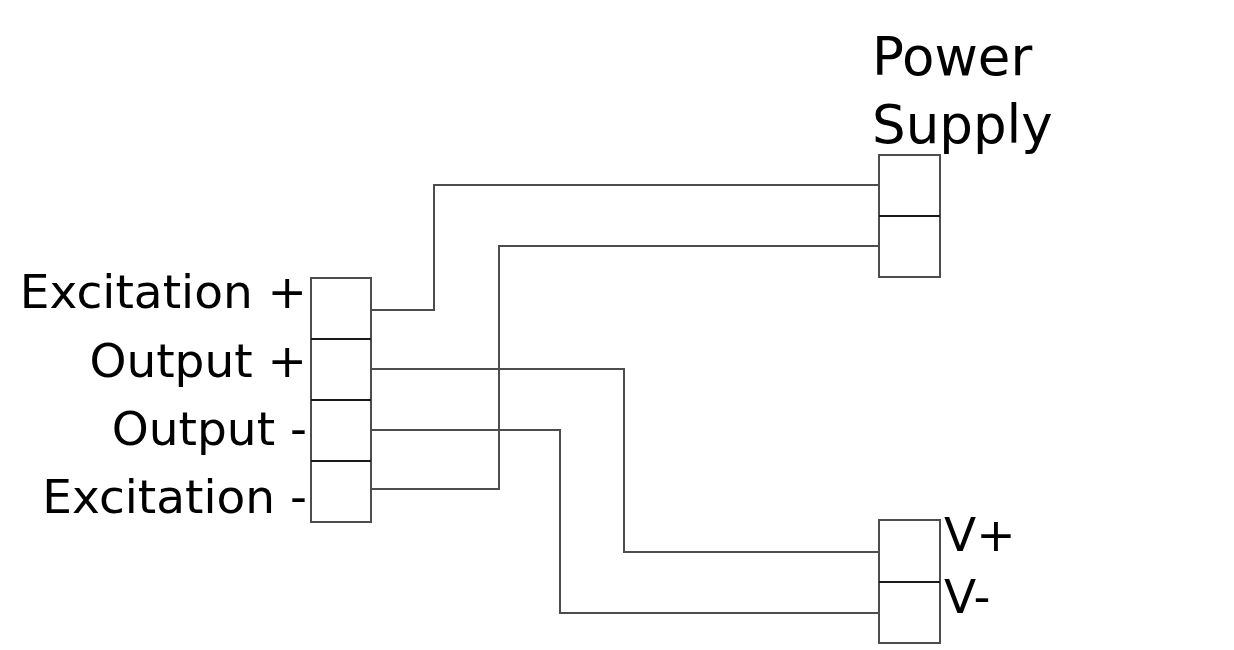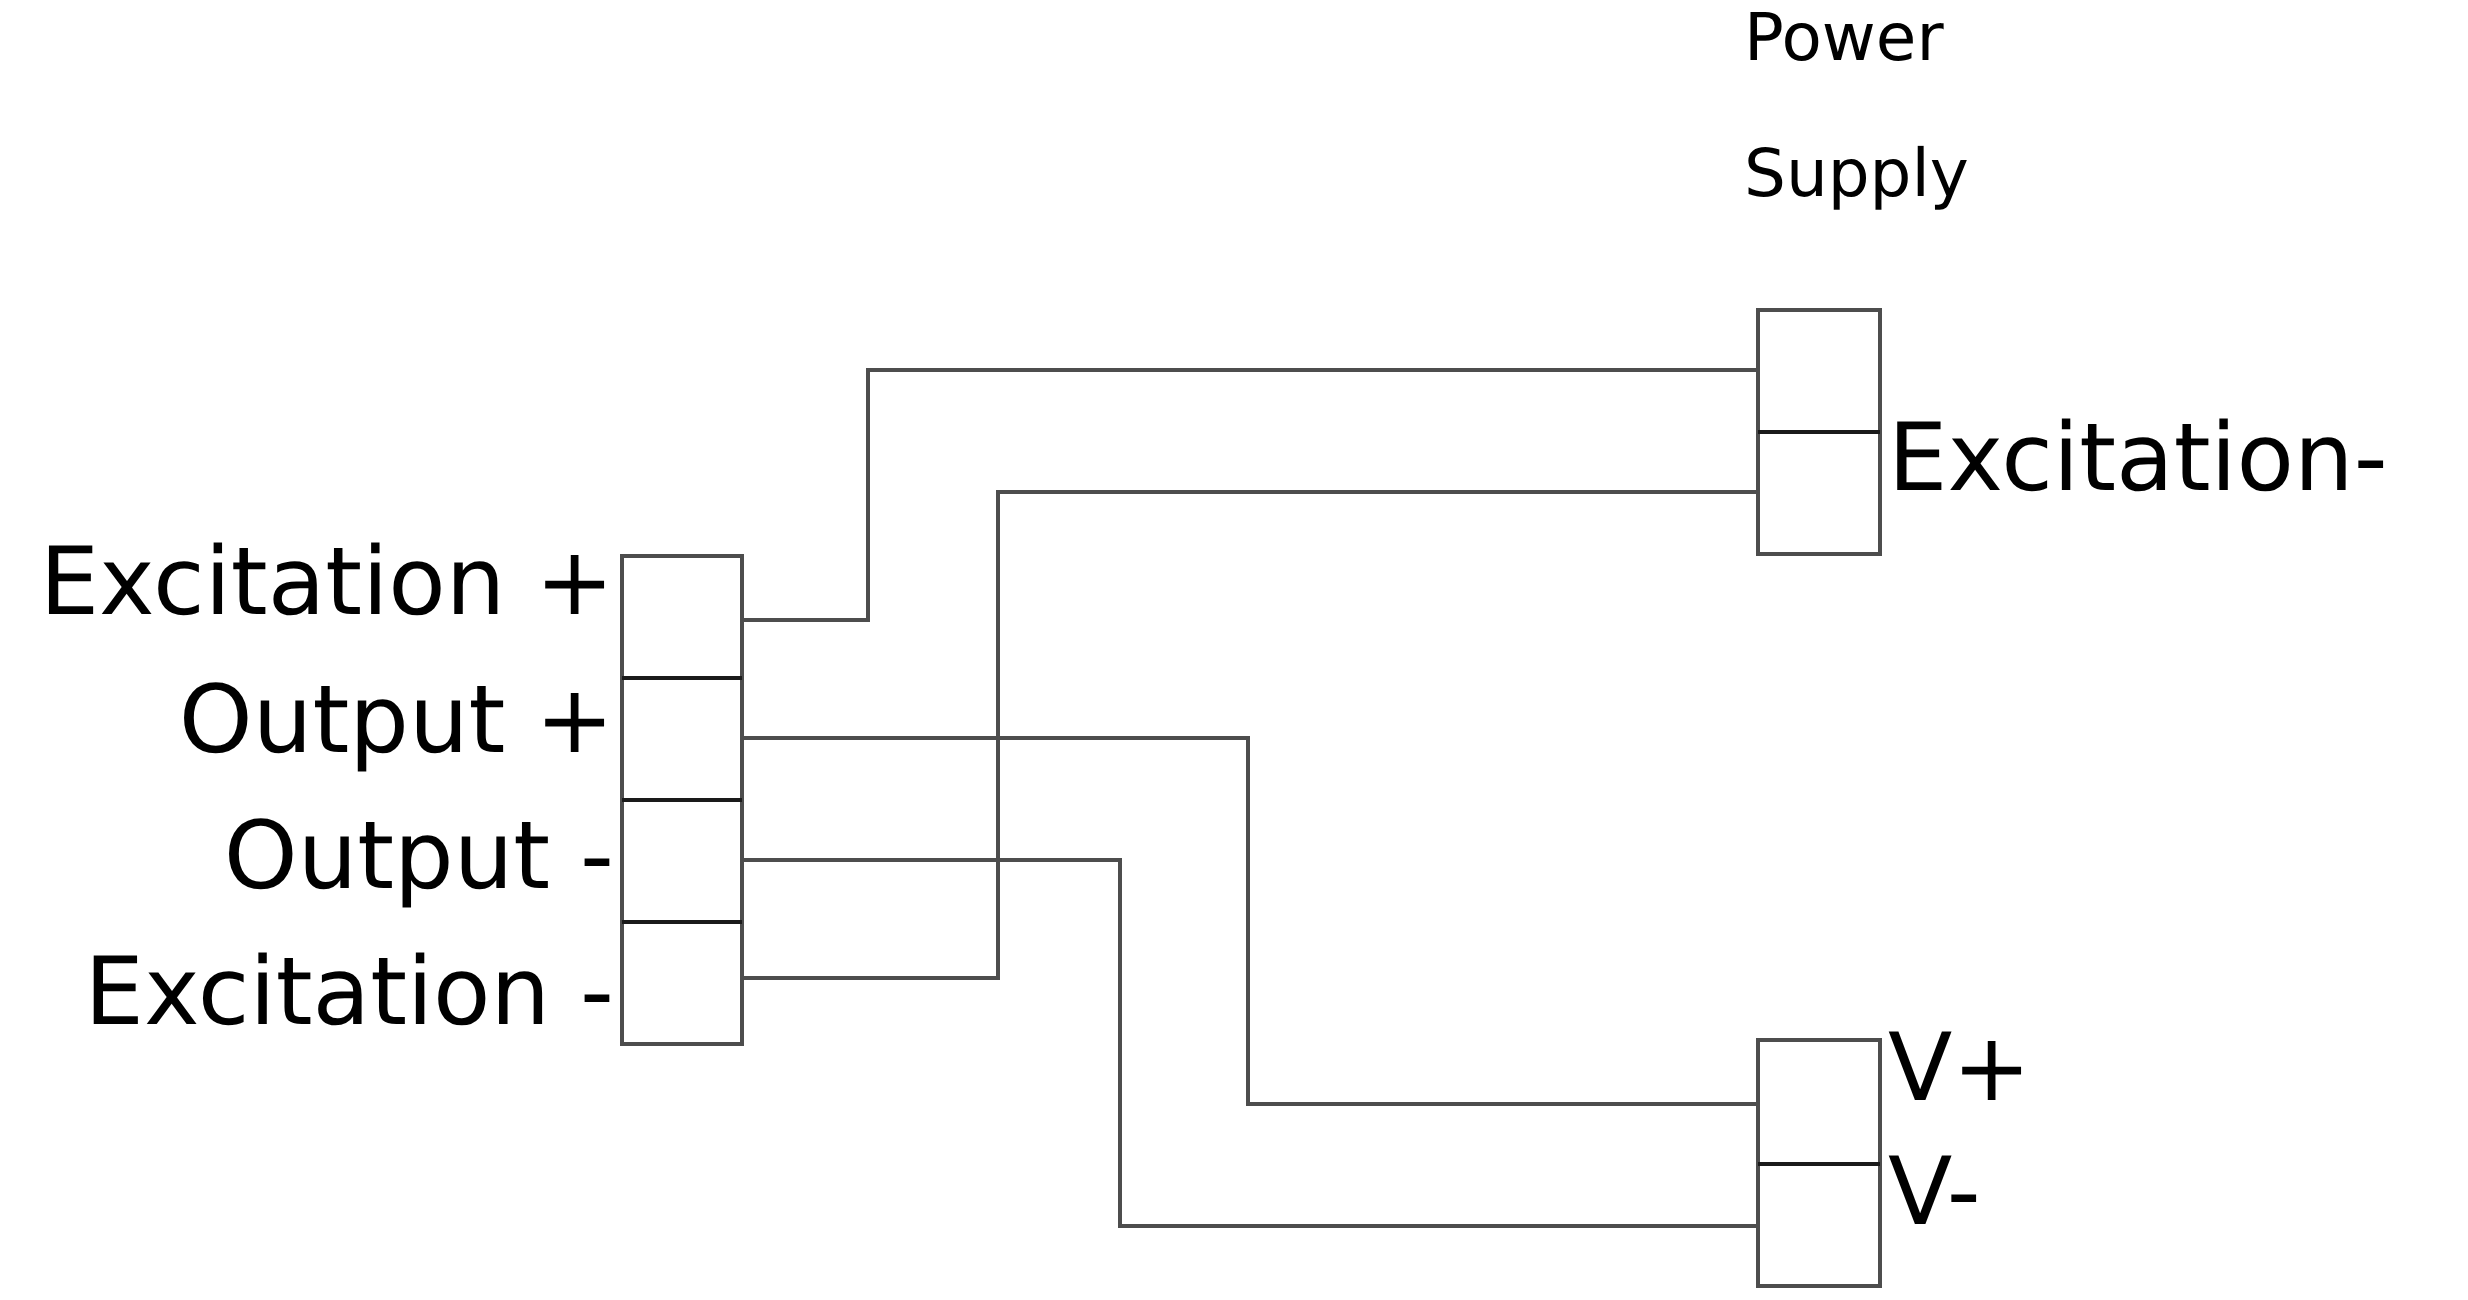--- a/index.html
+++ b/index.html
@@ -50,21 +50,22 @@
     white-space: pre;
     letter-spacing: 0px;
   }
   .lbl-right {
     text-align: right;
   }
   .lbl-left {
     text-align: left;
   }
   .heading {
-    font-size: 33px;
+    font-size: 53px;
+    margin-top: 28px;
   }
 </style>
 </head>
 <body>
 
 <div id="diagram-root">
 
   <svg class="diagram-svg" viewBox="0 0 1234 650">
 
     <path class="wire" d="M 371 310 L 434 310 L 434 185 L 879 185"></path>
@@ -97,19 +98,18 @@
   </svg>
 
   <div class="lbl lbl-right" style="left:-320px; top:268px; width:627px;">Excitation +</div>
   <div class="lbl lbl-right" style="left:-320px; top:337px; width:627px;">Output +</div>
   <div class="lbl lbl-right" style="left:-320px; top:405px; width:627px;">Output -</div>
   <div class="lbl lbl-right" style="left:-320px; top:473px; width:627px;">Excitation -</div>
 
   <div class="lbl lbl-left heading" style="left:872px; top:2px;">Power</div>
   <div class="lbl lbl-left heading" style="left:872px; top:70px;">Supply</div>
 
-  <div class="lbl lbl-left" style="left:944px; top:206px;">Excitation-</div>
 
 
   <div class="lbl lbl-left" style="left:944px; top:511px;">V+</div>
   <div class="lbl lbl-left" style="left:944px; top:573px;">V-</div>
 
 </div>
 
 </body></html>

